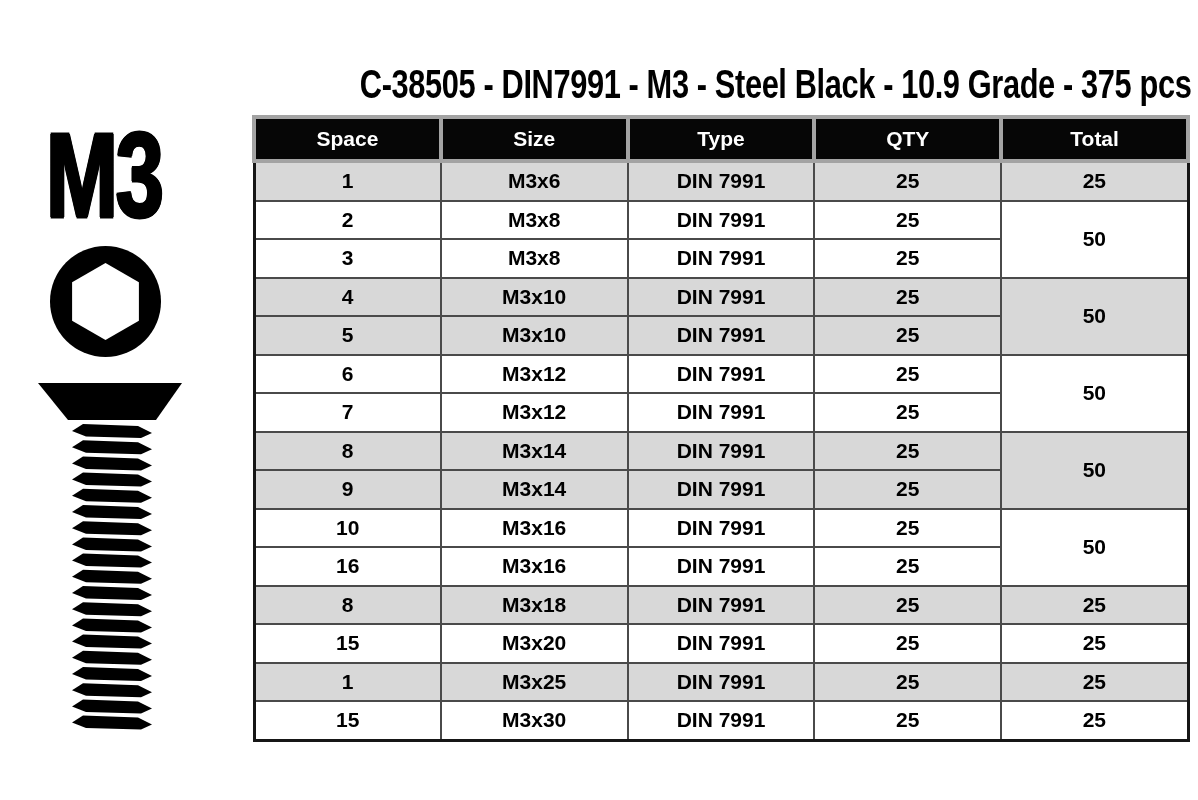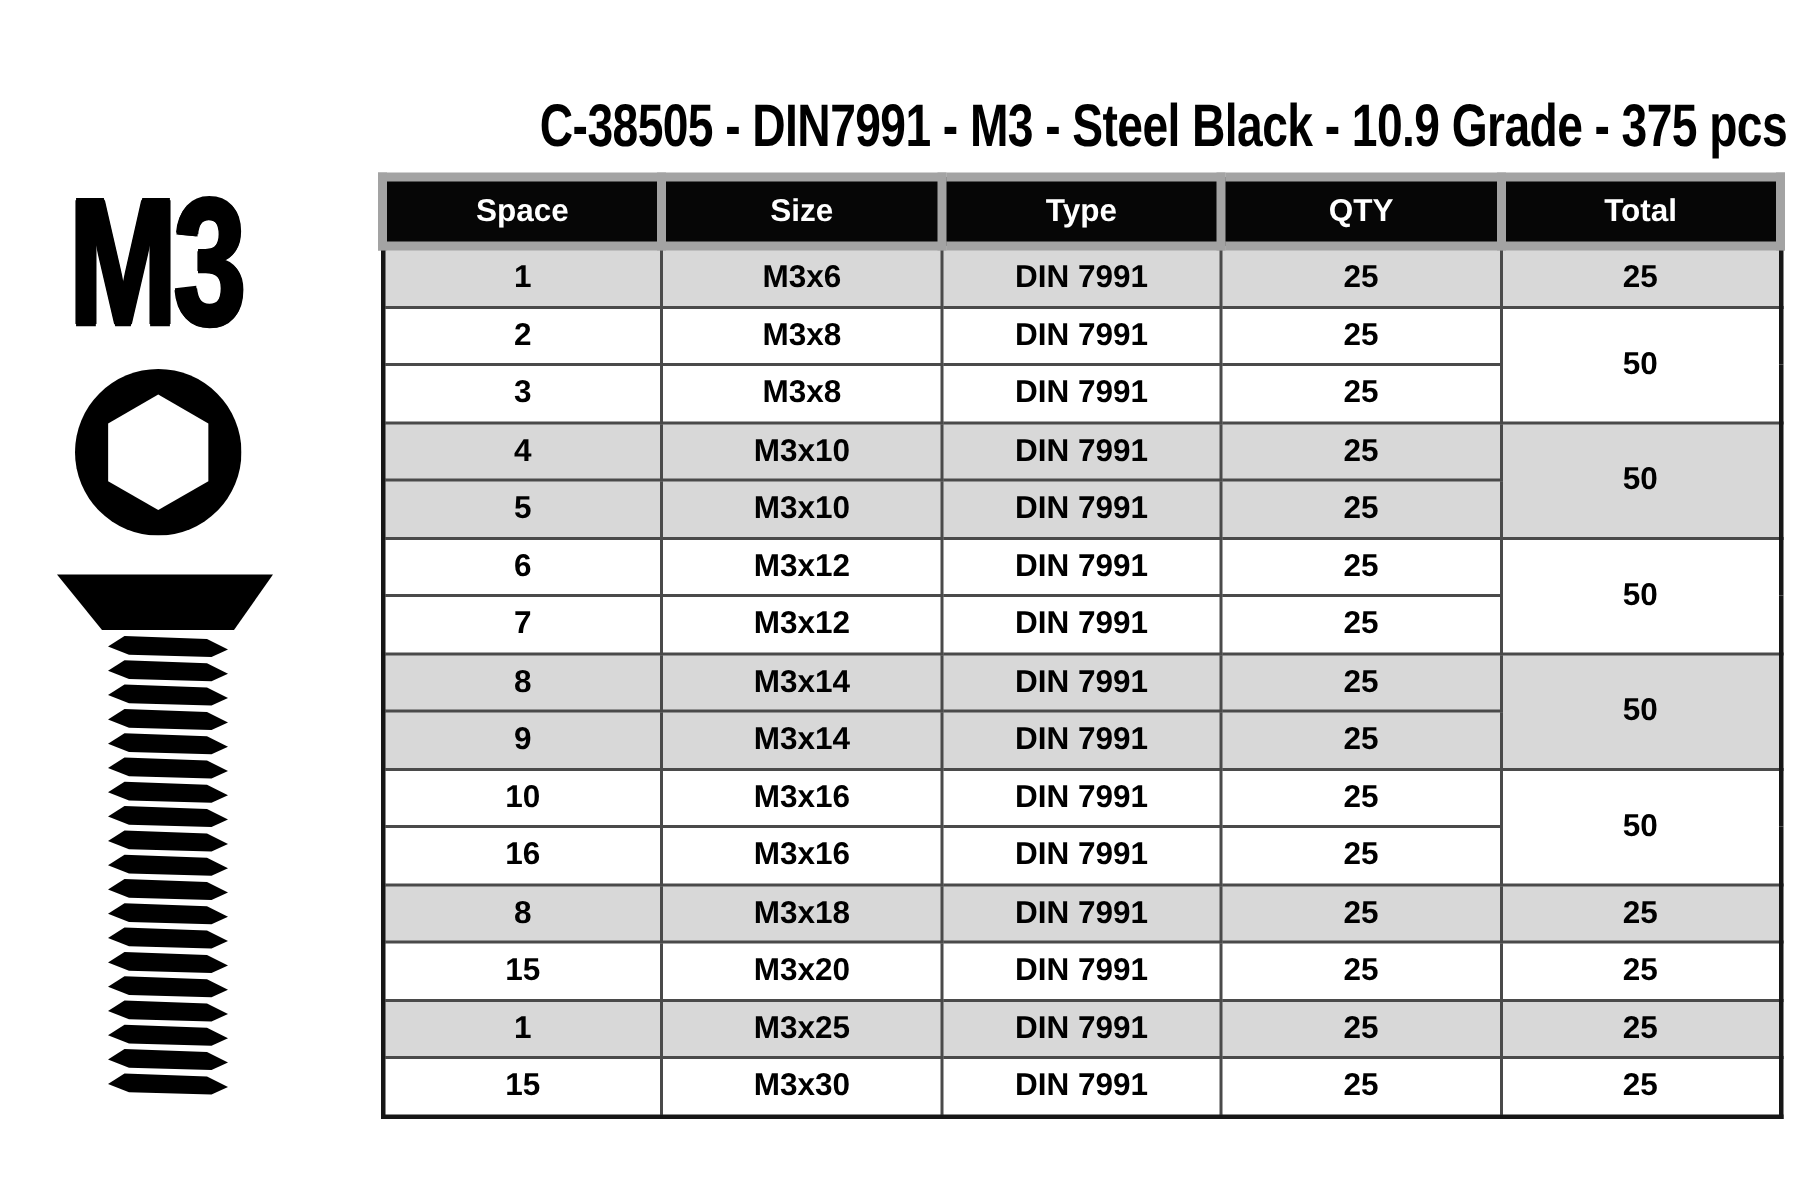--- a/index.html
+++ b/index.html
@@ -32,21 +32,21 @@
 
   
   .table-wrap{position:absolute;left:252px;top:115px;width:938px;}
   table{
     width:100%;border-collapse:collapse;table-layout:fixed;
     border:3px solid #161616;
   }
   th{
     background:#060606;color:#fff;
     height:38px;font-size:21px;font-weight:bold;
-    border:6px solid #a3a3a3;
+    border:4px solid #a3a3a3;
   }
   td{
     height:34.5px;text-align:center;vertical-align:middle;
     font-size:21px;font-weight:bold;
     border:2px solid #4a4a4a;
     background:#ffffff;
   }
   tr.grey > td{background:#d8d8d8;}
   tr.white > td{background:#ffffff;}
 </style>

